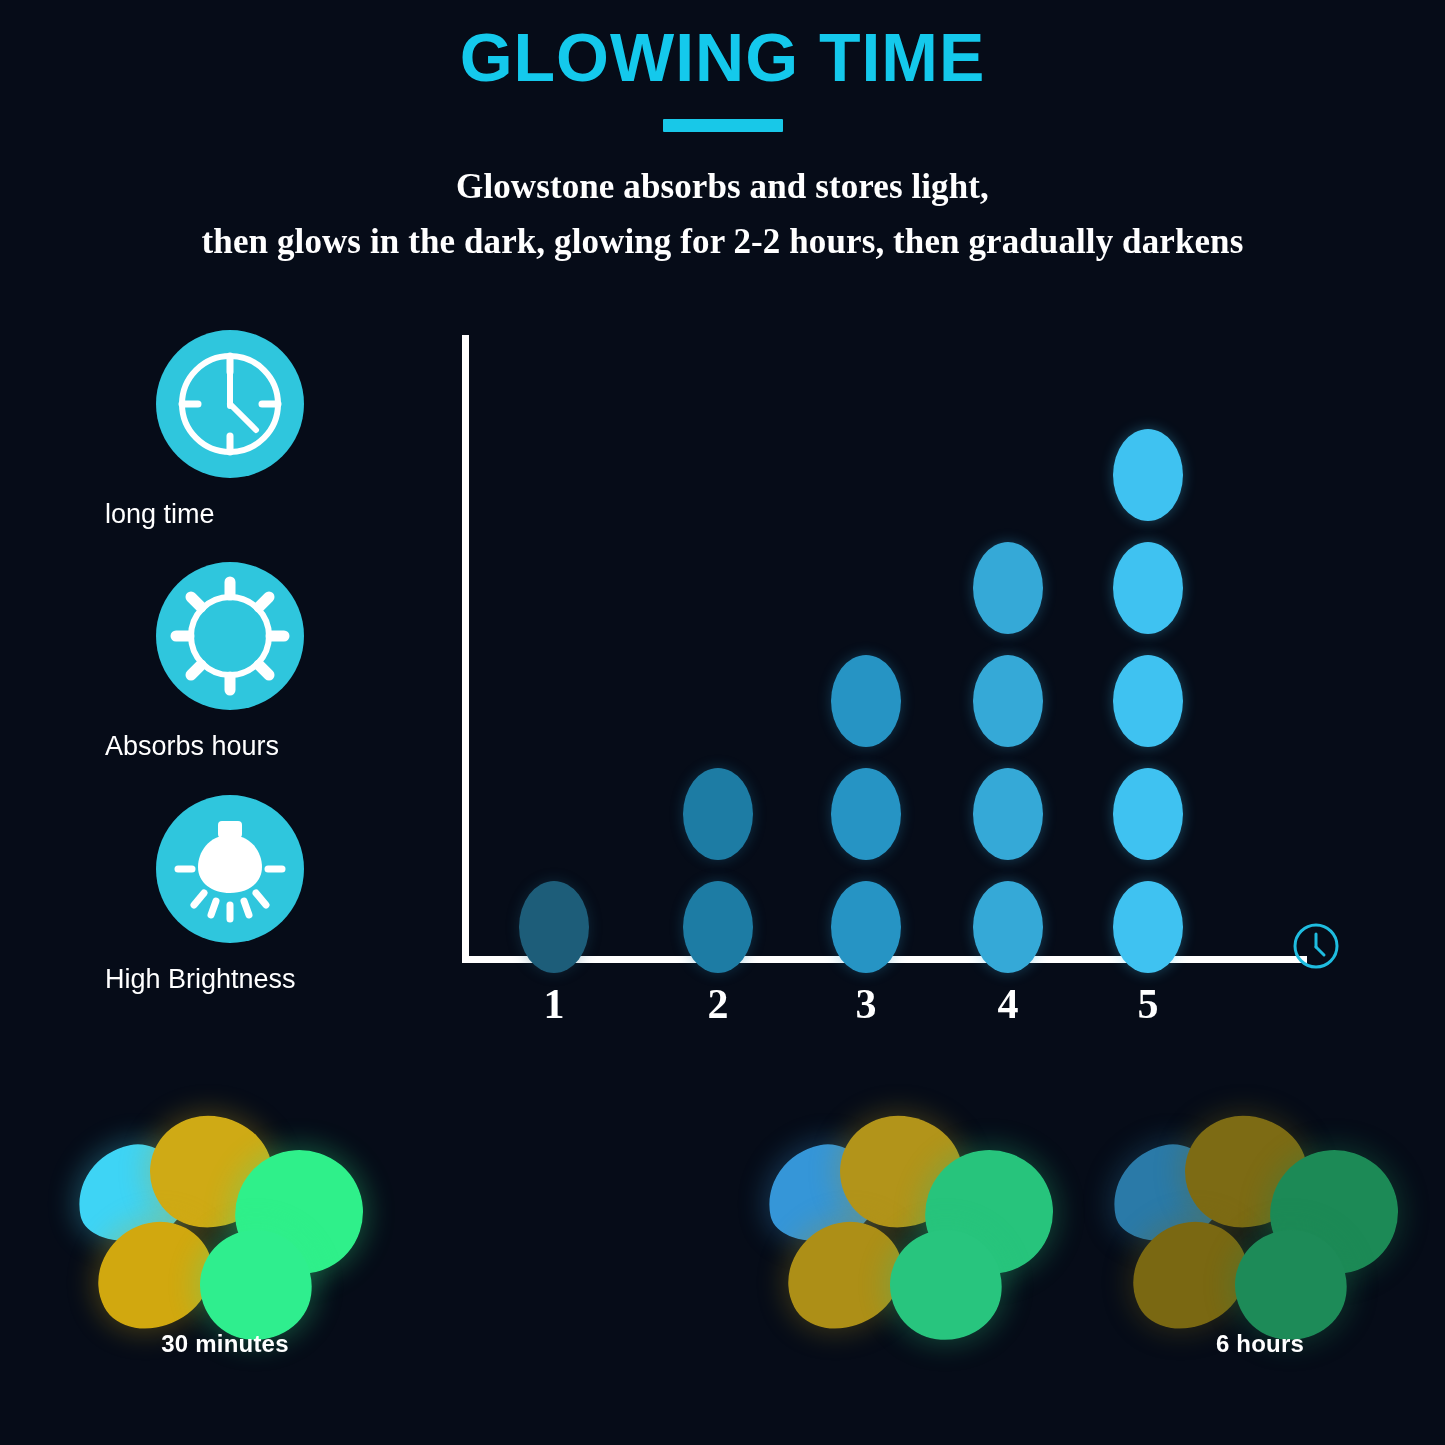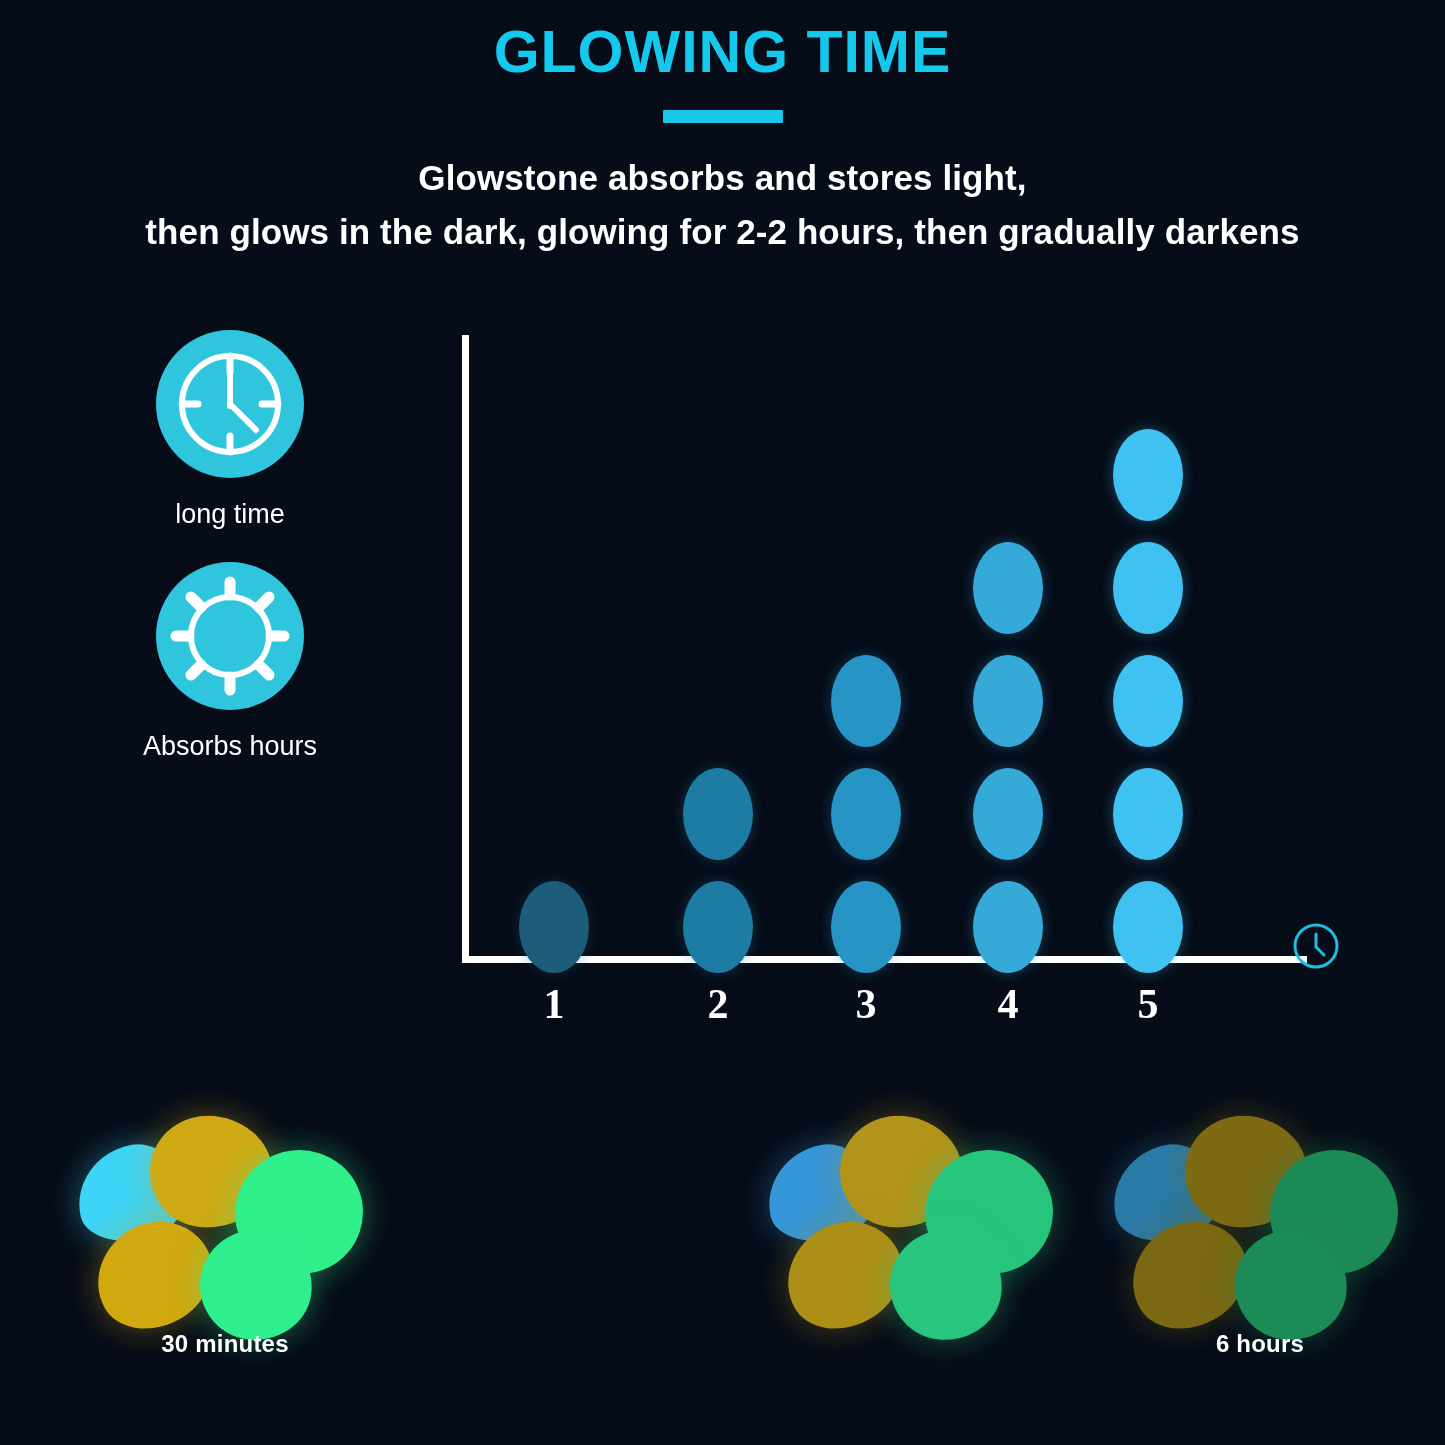--- a/index.html
+++ b/index.html
@@ -18,21 +18,21 @@
 
   
   #header {
     position: absolute;
     top: 0; left: 0;
     width: 1445px;
     text-align: center;
   }
   #title {
     margin-top: 22px;
-    font-size: 59px;
+    font-size: 68px;
     font-weight: 700;
     letter-spacing: 1px;
     color: #14c9ec;
     line-height: 1.05;
     font-family: "Liberation Sans", sans-serif;
   }
   #title-divider {
     width: 120px;
     height: 13px;
     background: #18c8e8;
@@ -40,32 +40,31 @@
     border-radius: 1px;
   }
   #subtitle {
     margin-top: 28px;
     font-size: 35px;
     font-weight: 600;
     color: #ffffff;
     line-height: 1.55;
     letter-spacing: 0.1px;
   }
-  #subtitle .sub-line { display: block; white-space: nowrap; }
+  #subtitle .sub-line { display: block; white-space: nowrap; font-family: Liberation Serif, serif; }
 
   
   #features {
     position: absolute;
     left: 105px;
     top: 330px;
     width: 250px;
   }
   .feature {
     width: 250px;
-    text-align: center;
     margin-bottom: 32px;
   }
   .feature-icon {
     width: 148px;
     height: 148px;
     border-radius: 50%;
     background: #2fc6dd;
     margin: 0 auto;
     position: relative;
     display: block;
@@ -197,20 +196,38 @@
           <line x1="35" y1="35" x2="45" y2="45"></line>
           <line x1="103" y1="103" x2="113" y2="113"></line>
           <line x1="113" y1="35" x2="103" y2="45"></line>
           <line x1="45" y1="103" x2="35" y2="113"></line>
         </g>
       </svg>
     </div>
     <div class="feature-label">Absorbs hours</div>
   </div>
 
+  <div class="feature">
+    <div class="feature-icon">
+      <svg width="148" height="148" viewBox="0 0 148 148" aria-hidden="true">
+        <rect x="62" y="26" width="24" height="17" rx="4" fill="#ffffff"></rect>
+        <path d="M74 40 C 52 40 42 58 42 72 C 42 88 56 98 74 98 C 92 98 106 88 106 72 C 106 58 96 40 74 40 Z" fill="#ffffff"></path>
+        <g stroke="#ffffff" stroke-width="7" stroke-linecap="round">
+          <line x1="36" y1="74" x2="22" y2="74"></line>
+          <line x1="112" y1="74" x2="126" y2="74"></line>
+          <line x1="74" y1="110" x2="74" y2="124"></line>
+          <line x1="48" y1="98" x2="38" y2="110"></line>
+          <line x1="100" y1="98" x2="110" y2="110"></line>
+          <line x1="60" y1="106" x2="55" y2="120"></line>
+          <line x1="88" y1="106" x2="93" y2="120"></line>
+        </g>
+      </svg>
+    </div>
+    <div class="feature-label">High Brightness</div>
+  </div>
 
 </div>
 
 <div id="chart">
   <div id="y-axis"></div>
   <div id="x-axis"></div>
   <div id="stones-layer">
       <div class="stone-dot" style="left: 57px; top: 546px; width: 70px; height: 92px; background: radial-gradient(at 42% 32%, rgb(29, 93, 121) 0%, rgb(29, 93, 121) 62%, rgb(29, 93, 121) 100%); box-shadow: rgba(29, 93, 121, 0.333) 0px 0px 14px;"></div>
       <div class="stone-dot" style="left: 221px; top: 546px; width: 70px; height: 92px; background: radial-gradient(at 42% 32%, rgb(29, 124, 164) 0%, rgb(29, 124, 164) 62%, rgb(29, 124, 164) 100%); box-shadow: rgba(29, 124, 164, 0.333) 0px 0px 14px;"></div>
       <div class="stone-dot" style="left: 221px; top: 433px; width: 70px; height: 92px; background: radial-gradient(at 42% 32%, rgb(29, 124, 164) 0%, rgb(29, 124, 164) 62%, rgb(29, 124, 164) 100%); box-shadow: rgba(29, 124, 164, 0.333) 0px 0px 14px;"></div>

